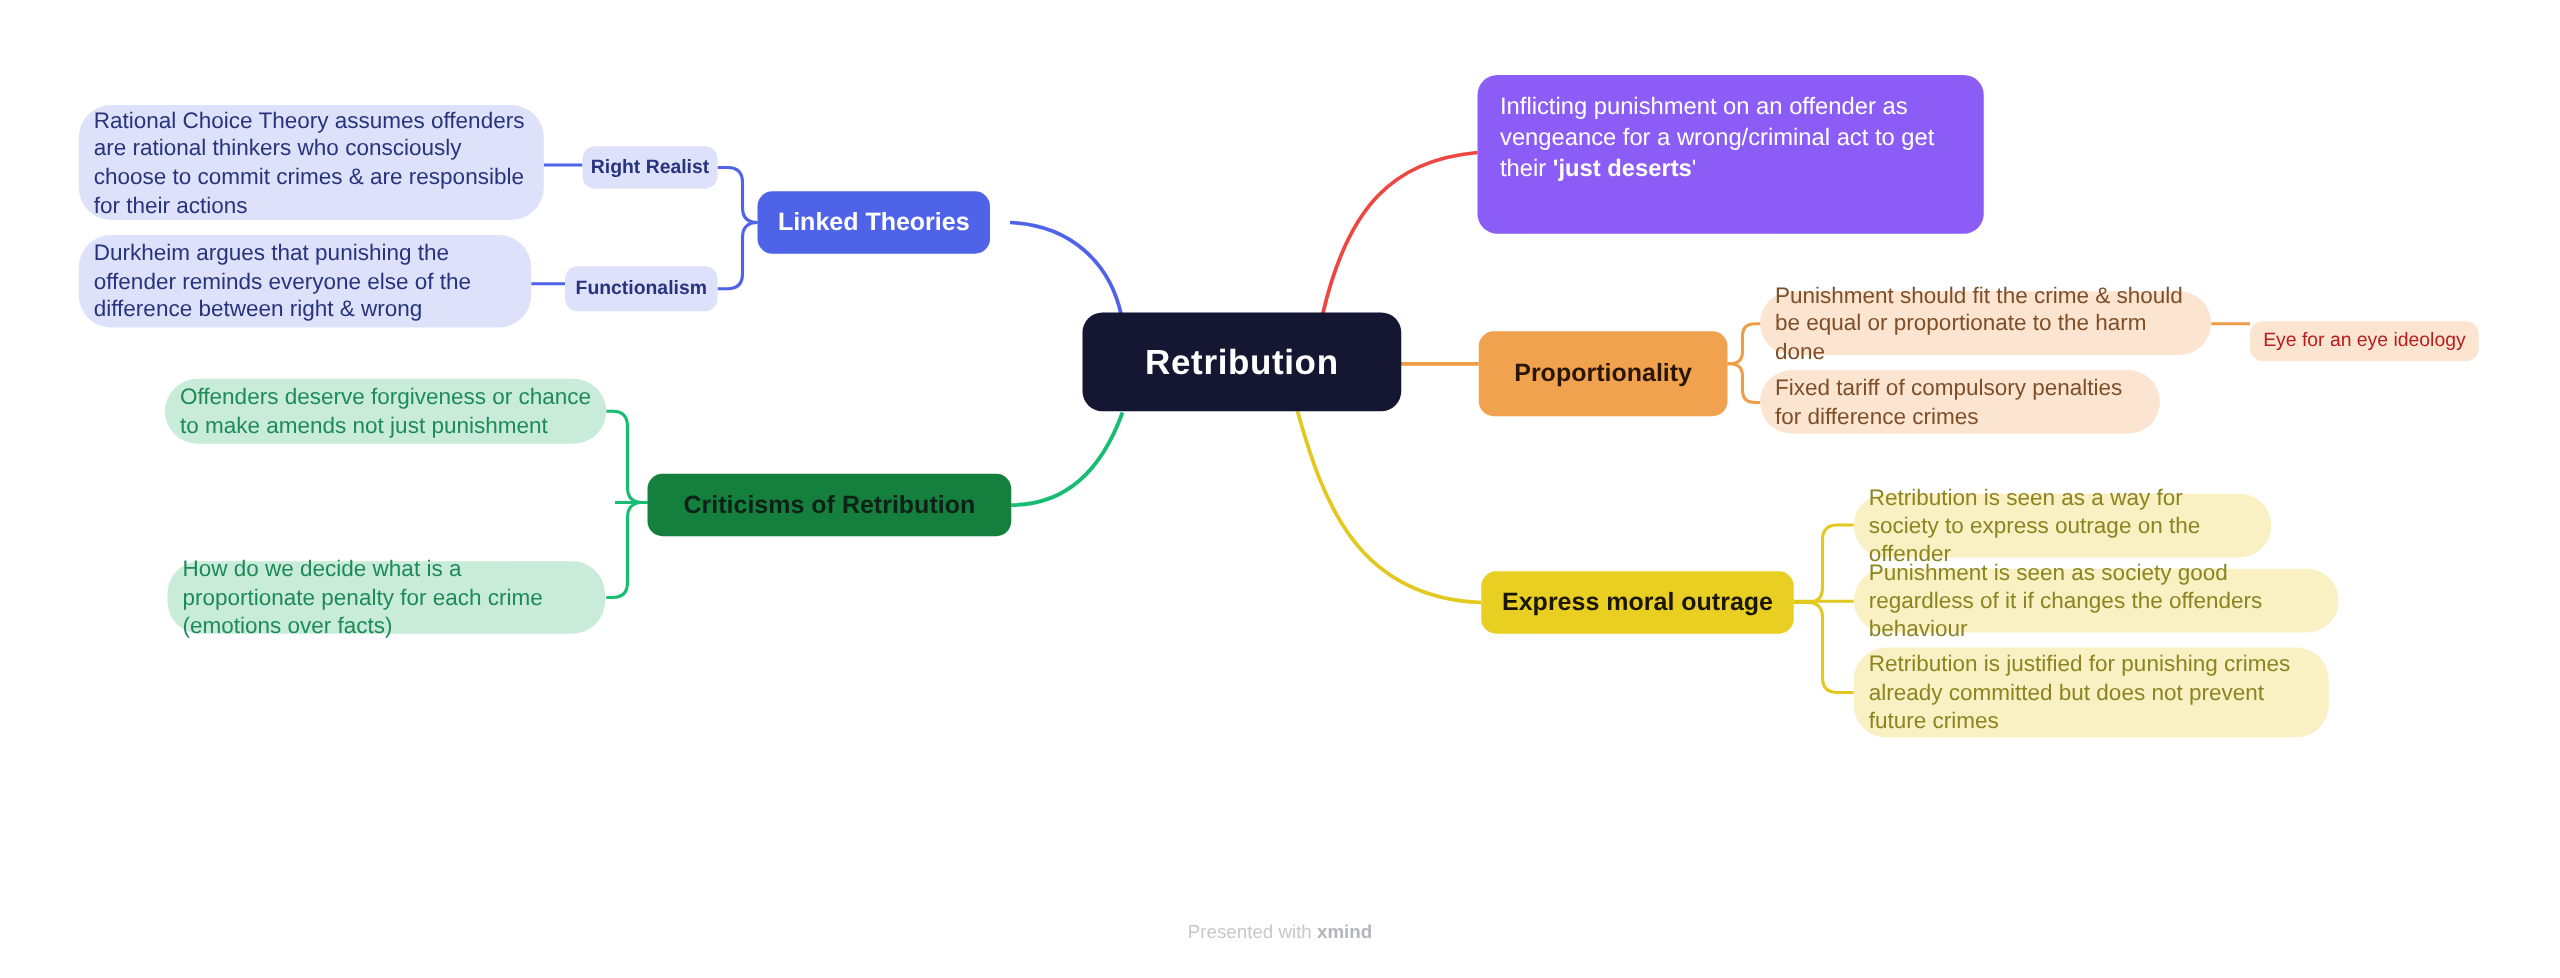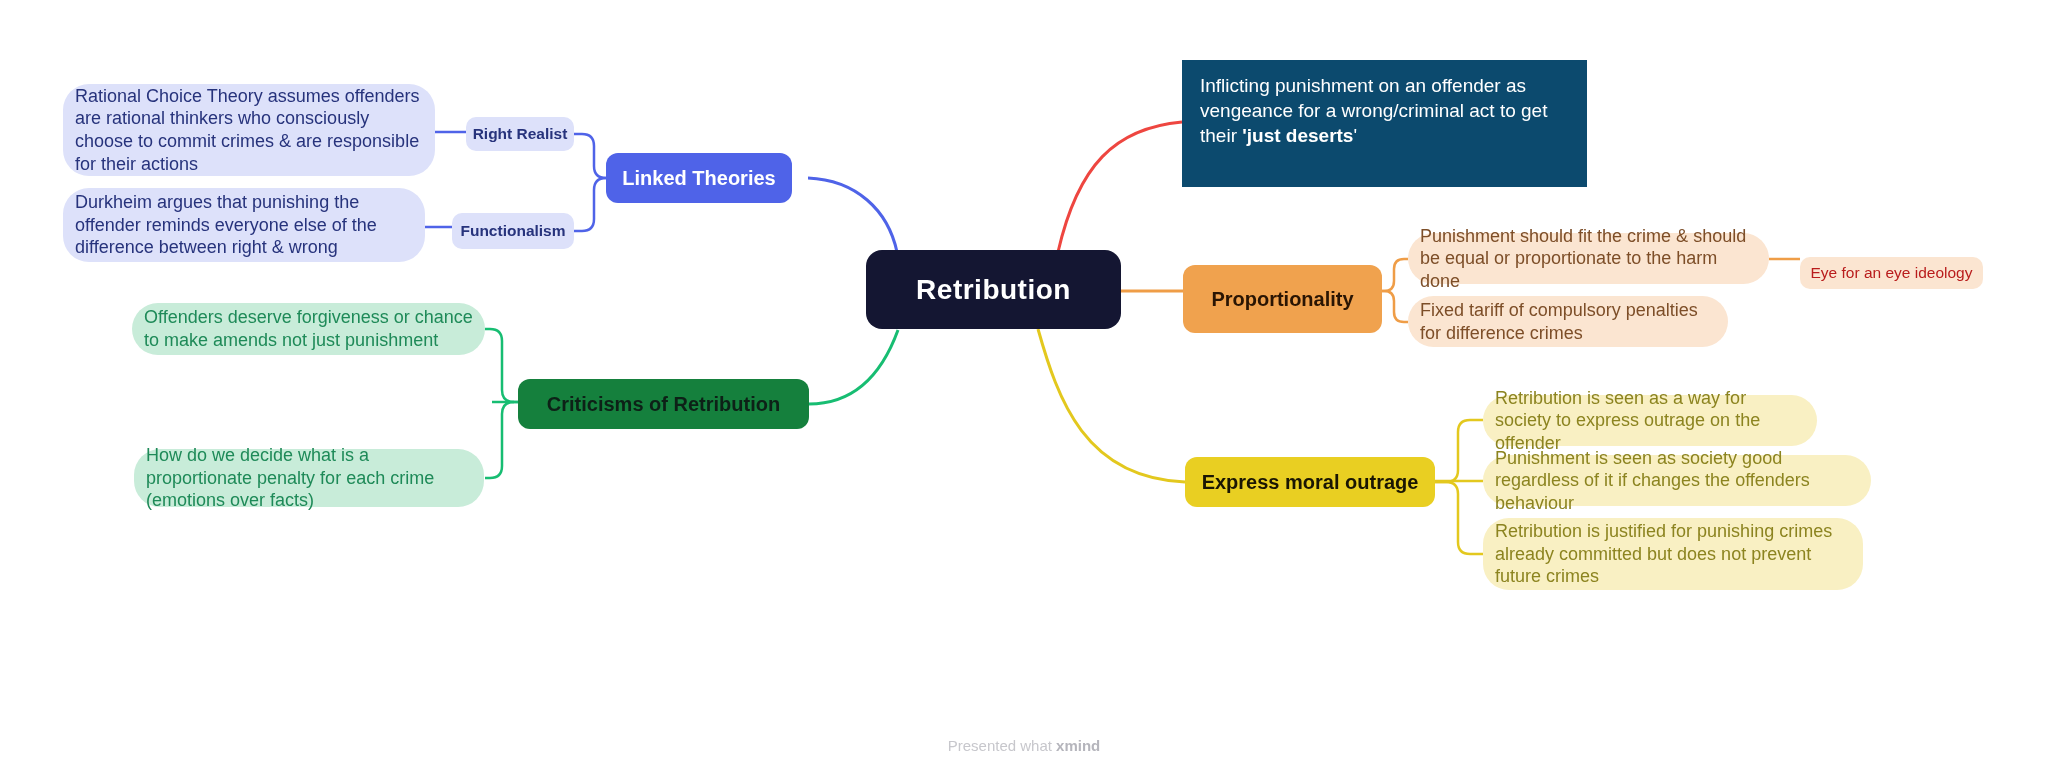--- a/index.html
+++ b/index.html
@@ -25,21 +25,21 @@
   .topic.green{background:#15803d;color:#0d2117;}
   .topic.orange{background:#f0a24e;color:#2a1503;}
   .topic.yellow{background:#e9cf22;color:#1a1603;}
   
   .root{
     background:#141632;color:#ffffff;border-radius:16px;font-size:28px;font-weight:700;
     justify-content:center;text-align:center;letter-spacing:0.5px;
   }
   
   .definition{
-    background:#0c4a6e;color:#ffffff;border-radius:0;font-size:19px;line-height:1.32;
+    background:#8b5cf6;color:#ffffff;border-radius:16px;font-size:19px;line-height:1.32;
     padding:13px 18px;font-weight:500;display:block;
   }
   .definition b{font-weight:700;}
   
   .footer{
     position:absolute;left:50%;top:737px;transform:translateX(-50%);
     font-size:15px;color:#c7c7cc;white-space:nowrap;
   }
   .footer b{color:#b5b5bc;font-weight:700;}
 </style>
@@ -94,16 +94,16 @@
   <div class="node note peach" style="left:1408px;top:233px;width:361px;height:51px;">Punishment should fit the crime &amp; should be equal or proportionate to the harm done</div>
   <div class="node note peach" style="left:1408px;top:296px;width:320px;height:51px;">Fixed tariff of compulsory penalties for difference crimes</div>
   <div class="node sublabel peach" style="left:1800px;top:243px;width:183px;height:32px;">Eye for an eye ideology</div>
 
   <div class="node topic yellow" style="left:1185px;top:457px;width:250px;height:50px;">Express moral outrage</div>
   <div class="node note lyellow" style="left:1483px;top:395px;width:334px;height:51px;">Retribution is seen as a way for society to express outrage on the offender</div>
   <div class="node note lyellow" style="left:1483px;top:455px;width:388px;height:51px;">Punishment is seen as society good regardless of it if changes the offenders behaviour</div>
   <div class="node note lyellow" style="left:1483px;top:518px;width:380px;height:72px;">Retribution is justified for punishing crimes already committed but does not prevent future crimes</div>
 
   <div class="footer">
-    <span>Presented what </span><b>xmind</b>
+    <span>Presented with </span><b>xmind</b>
   </div>
 
 </div>
 
 </body></html>

